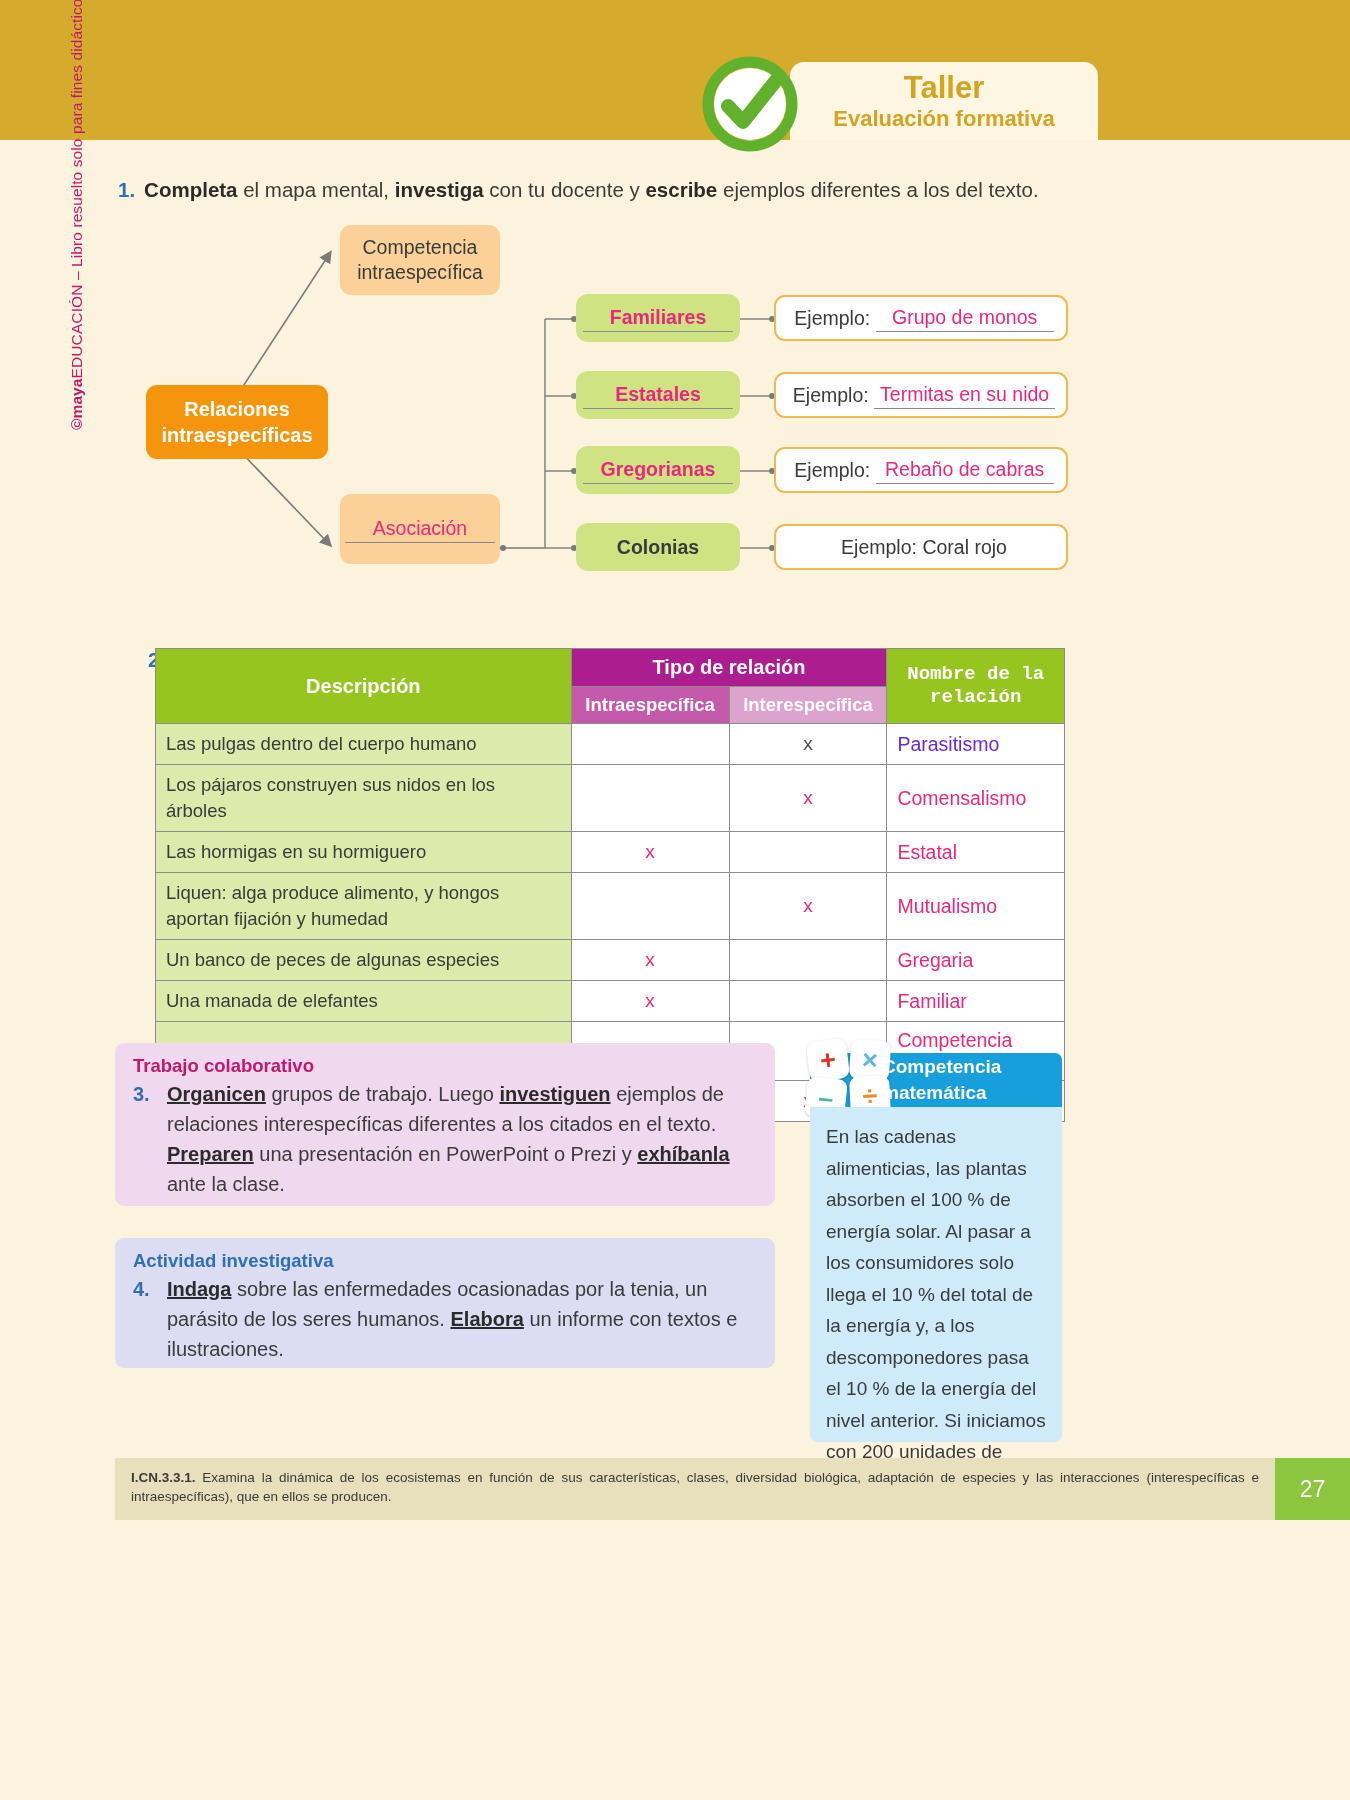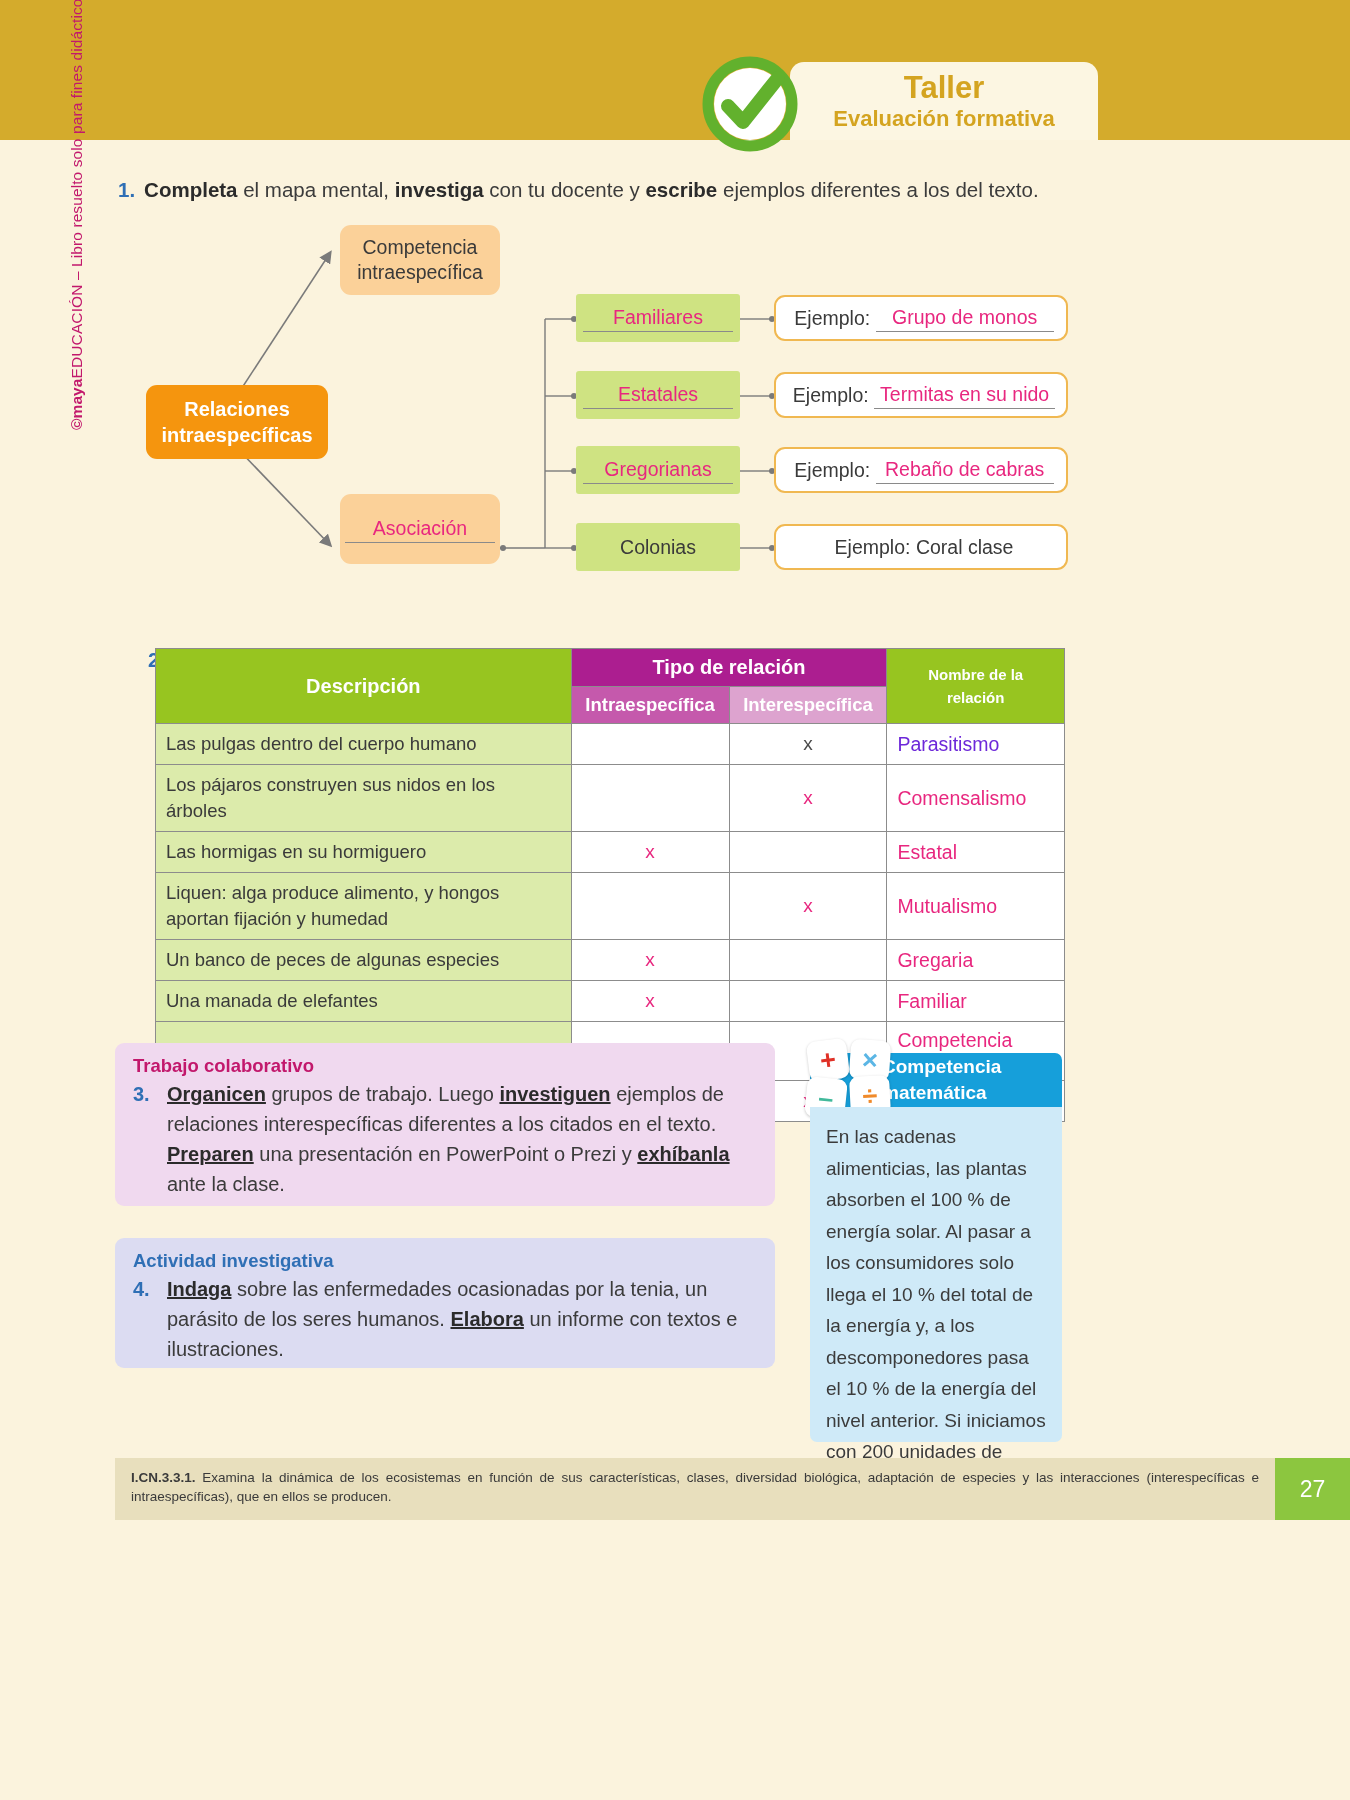--- a/index.html
+++ b/index.html
@@ -103,21 +103,22 @@
     border-radius: 11px;
     font-size: 20px;
     line-height: 26px;
   }
   .node-orange-light {
     background: #fbd199;
     border-radius: 11px;
   }
   .node-green {
     background: #cfe382;
-    border-radius: 3px;
+    border-radius: 12px;
+    font-weight: bold;
   }
   .node-white {
     background: #ffffff;
     border: 2.2px solid #f0b851;
     border-radius: 11px;
     justify-content: center;
     padding-left: 16px;
     font-size: 19.5px;
   }
 
@@ -170,24 +171,25 @@
     color: #ffffff;
     font-weight: bold;
     font-size: 18.5px;
     text-align: center;
     width: 158px;
   }
   .th-nombre {
     background: #97c520;
     color: #ffffff;
     font-weight: bold;
-    font-size: 15px;
+    font-size: 19px;
     text-align: center;
     width: 178px;
     line-height: 23px;
+    font-family: Liberation Mono, monospace;
   }
   .td-desc {
     background: #dcebab;
     color: #3a3a3a;
     line-height: 26px;
   }
   .td-mark {
     background: #ffffff;
     text-align: center;
     color: #e8277f;
@@ -421,21 +423,21 @@
   <div class="node node-white" style="top:80px; left:774px; width:294px; height:46px;">
     <span>Ejemplo:</span>&nbsp;<span class="ans" style="min-width:178px;">Grupo de monos</span>
   </div>
   <div class="node node-white" style="top:157px; left:774px; width:294px; height:46px;">
     <span>Ejemplo:</span>&nbsp;<span class="ans" style="min-width:178px;">Termitas en su nido</span>
   </div>
   <div class="node node-white" style="top:232px; left:774px; width:294px; height:46px;">
     <span>Ejemplo:</span>&nbsp;<span class="ans" style="min-width:178px;">Rebaño de cabras</span>
   </div>
   <div class="node node-white" style="top:309px; left:774px; width:294px; height:46px;">
-    <span>Ejemplo:</span>&nbsp;<span>Coral clase</span>
+    <span>Ejemplo:</span>&nbsp;<span>Coral rojo</span>
   </div>
 </div>
 
 <div class="q-line" style="top:608px; left:148px;margin-top:40px;">
   <span class="q-num">2.</span><span id="q2text"><b>Identifica</b><span> el tipo de relación y </span><b>escribe</b><span> su nombre y el ejemplo.</span></span>
 </div>
 
 <table class="tbl">
   <thead>
     <tr>

